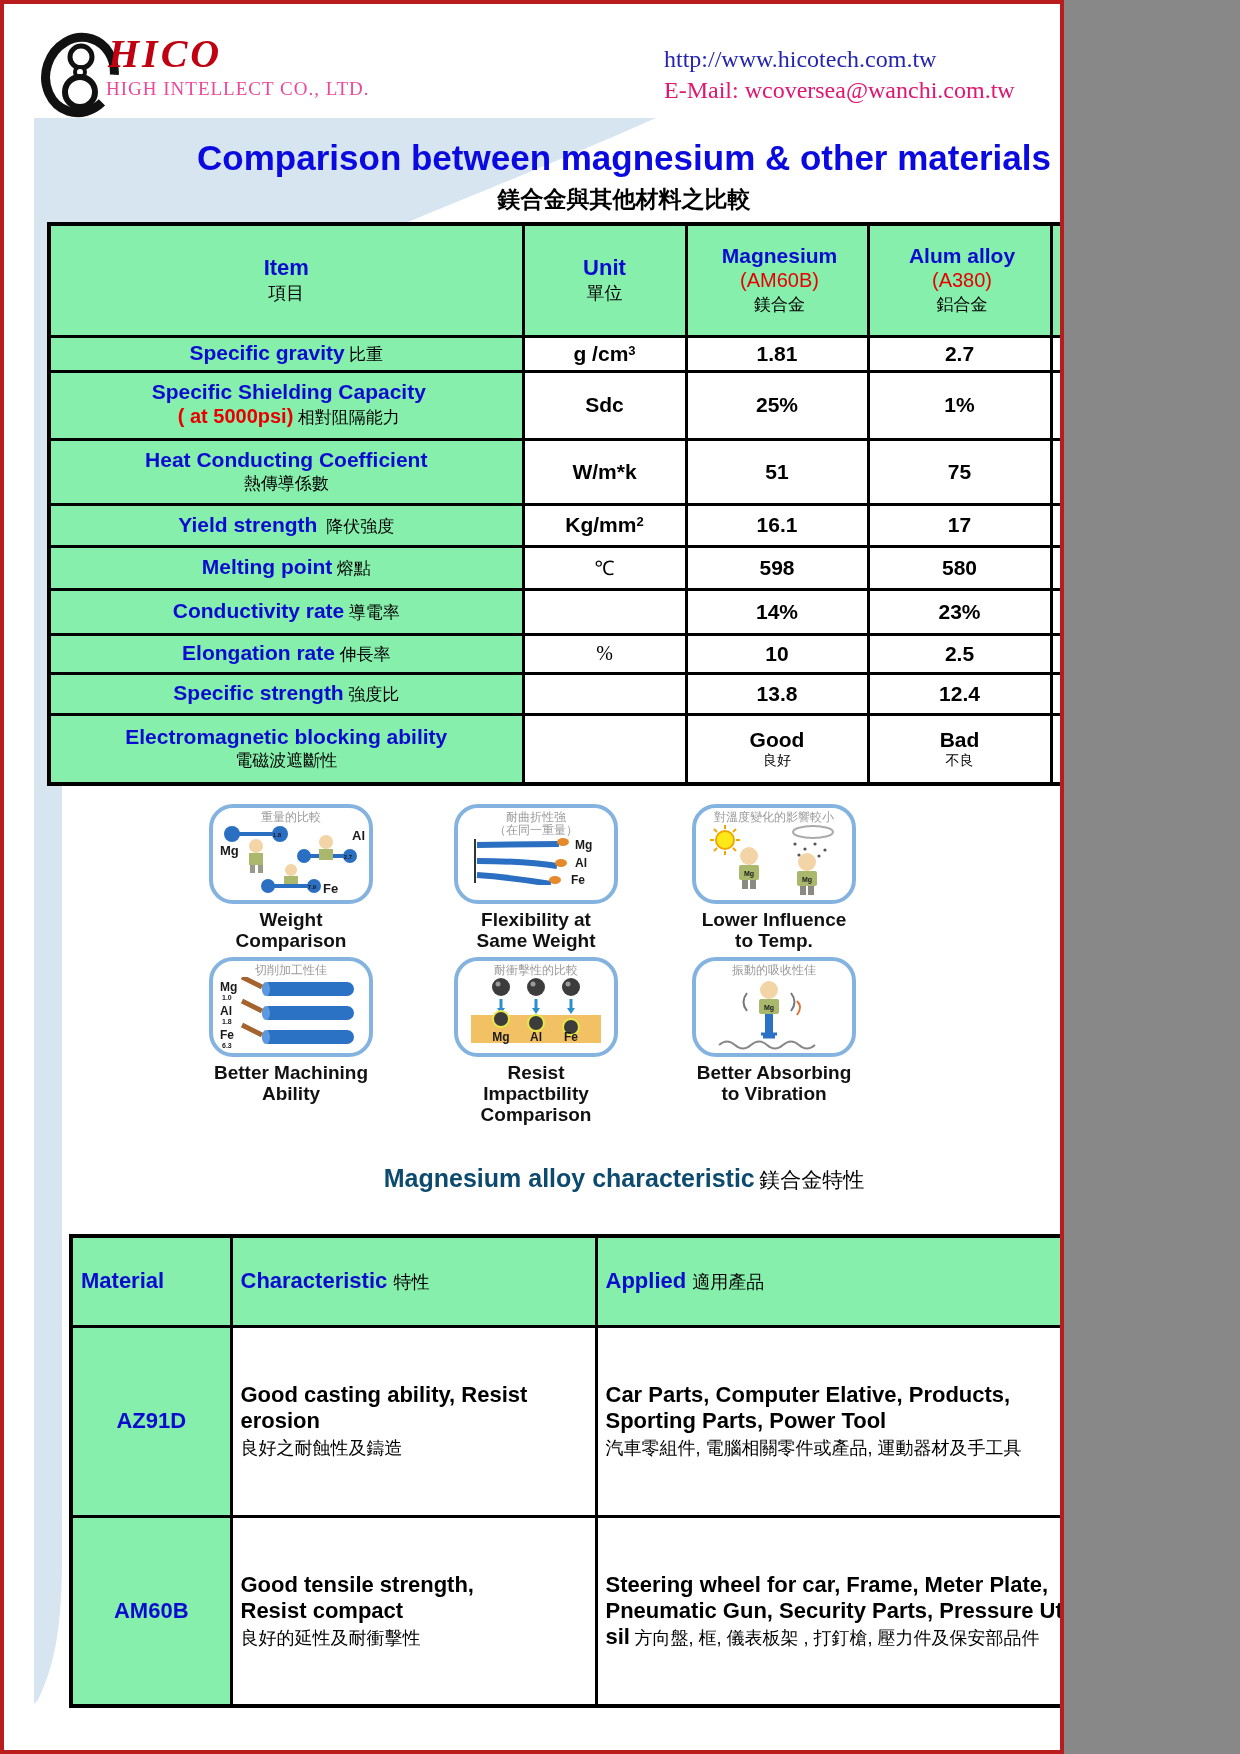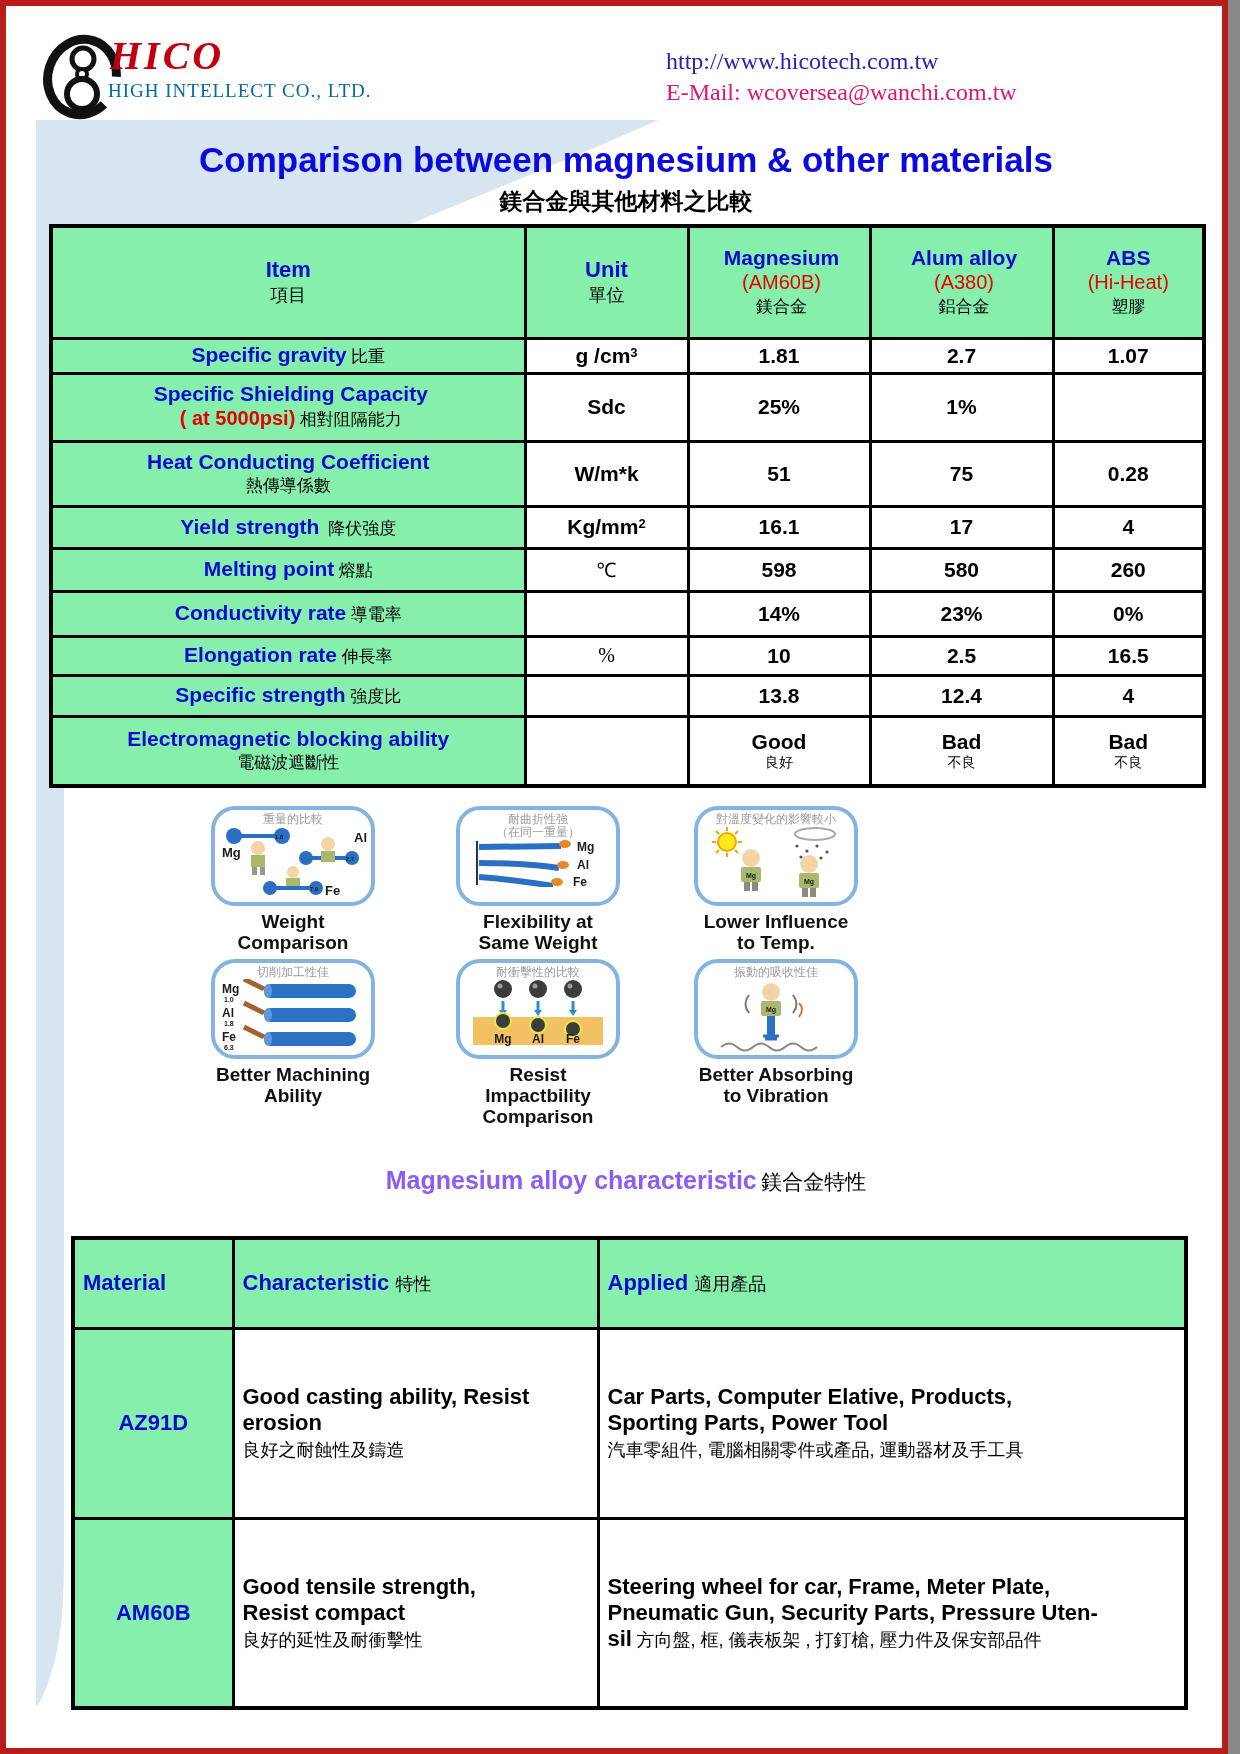--- a/index.html
+++ b/index.html
@@ -1,30 +1,30 @@
 <!DOCTYPE html>
 <html><head>
 <meta charset="utf-8">
 <style>
   html,body{margin:0;padding:0;background:#888;}
   .page{
-    position:relative; width:1228px; height:1754px;
+    position:relative; width:1064px; height:1754px;
     background:#fff; box-sizing:border-box;
-    border:6px solid #b91c1c; overflow:hidden;
+    border:4px solid #b91c1c; overflow:hidden;
     font-family:"Liberation Sans",sans-serif;
     text-decoration:underline;
   }
   .swoosh{position:absolute;left:0;top:0;z-index:0;}
   .layer{position:absolute;z-index:1;}
 
   
   .logo-mark{left:36px;top:28px;}
   .logo-text{left:104px;top:26px;color:#c00010;font-family:"Liberation Serif",serif;
              font-style:italic;font-weight:bold;font-size:40px;letter-spacing:3px;}
-  .logo-sub{left:102px;top:74px;color:#0369a1;font-family:"Liberation Serif",serif;
+  .logo-sub{left:102px;top:74px;color:#ec4899;font-family:"Liberation Serif",serif;
             font-size:19px;letter-spacing:1px;}
   .hdr-links{left:660px;top:40px;font-family:"Liberation Serif",serif;font-size:24px;line-height:31px;}
   .website{color:#2525b0;display:block;text-decoration:none;}
   .email{color:#e01670;display:block;text-decoration:none;}
 
   
   .title-en{left:0;top:134px;width:1240px;text-align:center;color:#0a0ae0;
             font-weight:bold;font-size:35px;}
   .title-zh{left:0;top:180px;width:1240px;text-align:center;color:#000;
             font-family:"Liberation Serif",serif;font-weight:bold;font-size:23px;}
@@ -57,21 +57,21 @@
              box-sizing:border-box;overflow:hidden;}
   .panel-title{color:#9a9a9a;font-size:12px;line-height:13px;text-align:center;
                margin-top:3px;white-space:pre-line;}
   .panel-caption{margin-top:5px;text-align:center;color:#111;font-weight:bold;
                  font-size:19px;line-height:21px;white-space:pre-line;}
   .panel svg{display:block;margin:0 auto;}
   svg text{font-family:"Liberation Sans",sans-serif;font-weight:bold;fill:#1a1a1a;}
 
   
   .sec2{left:0;top:1160px;width:1240px;text-align:center;}
-  .sec2-en{color:#8b5cf6;font-weight:bold;font-size:25px;}
+  .sec2-en{color:#0c4a6e;font-weight:bold;font-size:25px;}
   .sec2-zh{color:#000;font-family:"Liberation Serif",serif;font-size:21px;}
 
   .mat{left:65px;top:1230px;width:1113px;border:4px solid #000;}
   .mat td{border:3px solid #000;vertical-align:middle;padding:4px 8px;overflow:hidden;}
   .mat .hd{color:#0b0bd0;font-weight:bold;font-size:22px;}
   .mat .hd .zh{color:#000;font-weight:normal;font-size:18px;}
   .mat-name{color:#0b0bd0;font-weight:bold;font-size:22px;text-align:center;}
   .c-en{color:#000;font-weight:bold;font-size:22px;line-height:26px;white-space:pre-line;}
   .c-zh{color:#000;font-size:18px;line-height:24px;}
   .c-zh.block{display:block;margin-top:2px;}

